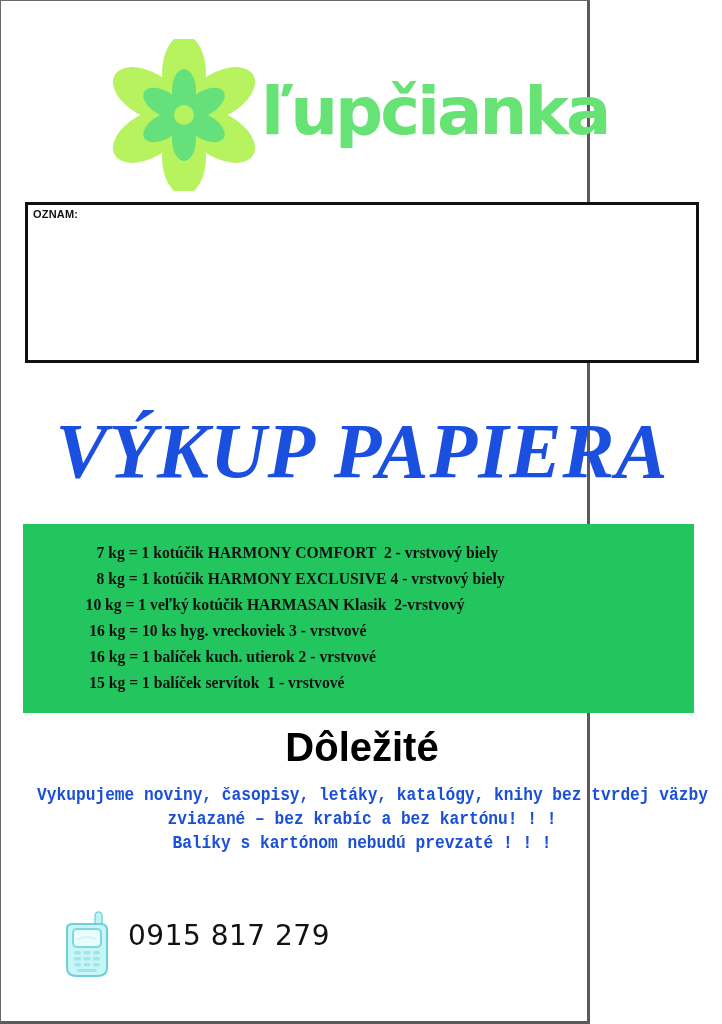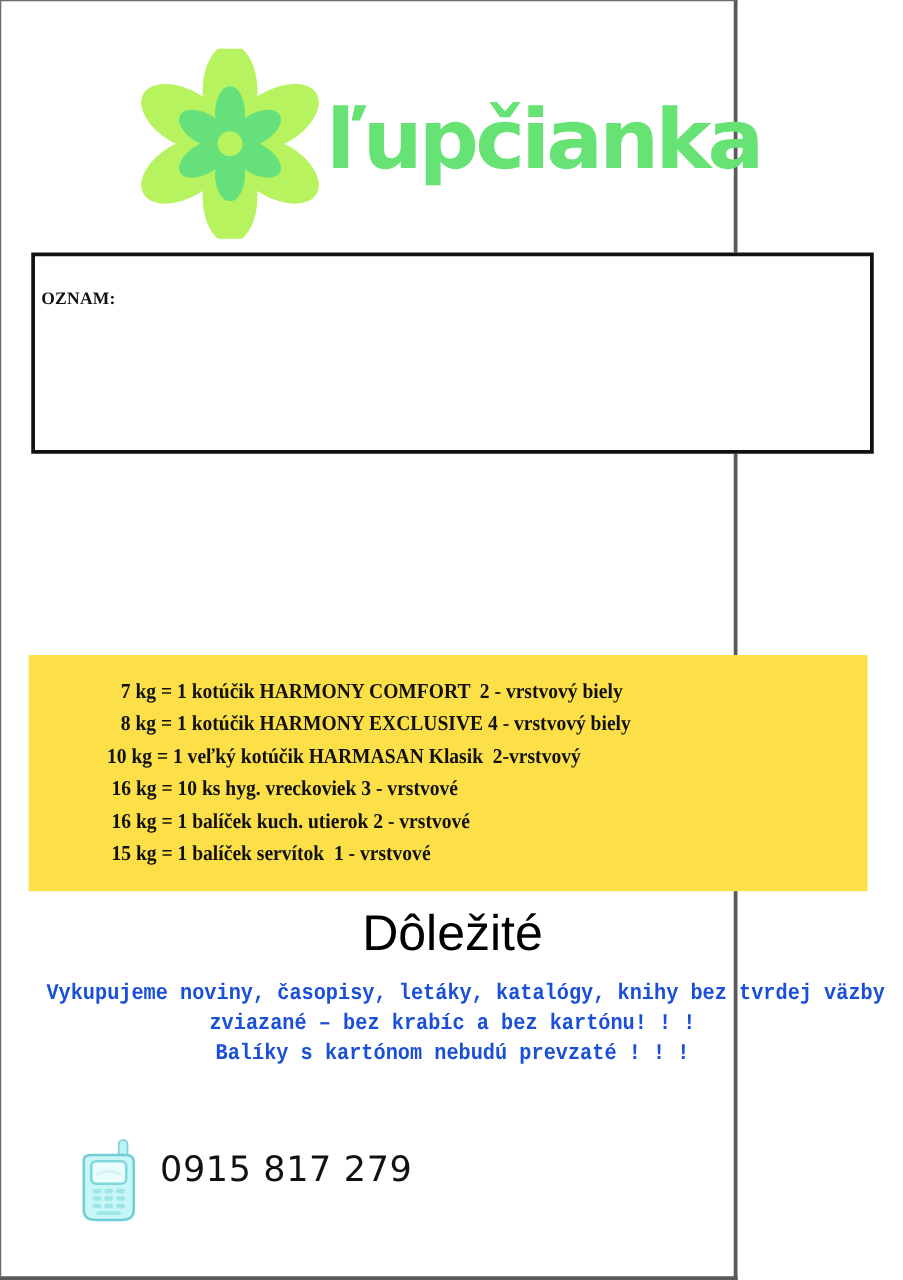--- a/index.html
+++ b/index.html
@@ -61,26 +61,25 @@
       width: 674px;
       height: 161px;
       box-sizing: border-box;
       border: 3px solid #111111;
       background: #ffffff;
     }
     .notice-label {
       position: absolute;
       left: 5px;
       top: 3px;
-      font-family: Liberation Serif, serif;
-      font-weight: bold;
-      font-size: 14px;
+      font-family: Liberation Sans, sans-serif;
+      font-weight: bold;
+      font-size: 11px;
       color: #111111;
       letter-spacing: 0.2px;
-      margin-top: 24px;
     }
     
     .main-title {
       position: absolute;
       left: 0;
       top: 405px;
       width: 722px;
       text-align: center;
       font-family: "Liberation Serif", serif;
       font-weight: bold;
@@ -91,21 +90,21 @@
       white-space: nowrap;
       letter-spacing: 1px;
     }
     
     .offers-box {
       position: absolute;
       left: 22px;
       top: 523px;
       width: 671px;
       height: 189px;
-      background: #fde047;
+      background: #22c55e;
     }
     .offers-list {
       position: absolute;
       left: 0;
       top: 16px;
       width: 671px;
       margin: 0;
       padding: 0;
       list-style: none;
     }
@@ -120,21 +119,21 @@
       transform-origin: left center;
     }
     
     .important-heading {
       position: absolute;
       left: 0;
       top: 722px;
       width: 722px;
       text-align: center;
       font-family: "Liberation Sans", sans-serif;
-      font-weight: normal;
+      font-weight: bold;
       font-size: 40px;
       line-height: 48px;
       color: #000000;
     }
     .important-text {
       position: absolute;
       left: 0;
       top: 782px;
       width: 722px;
       text-align: center;
@@ -215,20 +214,21 @@
         <circle cx="0" cy="0" r="10" fill="#b6f35e"></circle>
       </g>
     </svg>
     <div class="logo-text">ľupčianka</div>
   </div>
 
   <div class="notice-box">
     <div class="notice-label">OZNAM:</div>
   </div>
 
+  <div class="main-title">VÝKUP PAPIERA</div>
 
   <div class="offers-box">
     <ul class="offers-list">
       <li class="offer-line" style="padding-left:80px">7 kg = 1 kotúčik HARMONY COMFORT  2 - vrstvový biely</li>
       <li class="offer-line" style="padding-left:80px">8 kg = 1 kotúčik HARMONY EXCLUSIVE 4 - vrstvový biely</li>
       <li class="offer-line" style="padding-left:68px">10 kg = 1 veľký kotúčik HARMASAN Klasik  2-vrstvový</li>
       <li class="offer-line" style="padding-left:72px">16 kg = 10 ks hyg. vreckoviek 3 - vrstvové</li>
       <li class="offer-line" style="padding-left:72px">16 kg = 1 balíček kuch. utierok 2 - vrstvové</li>
       <li class="offer-line" style="padding-left:72px">15 kg = 1 balíček servítok  1 - vrstvové</li>
     </ul>

